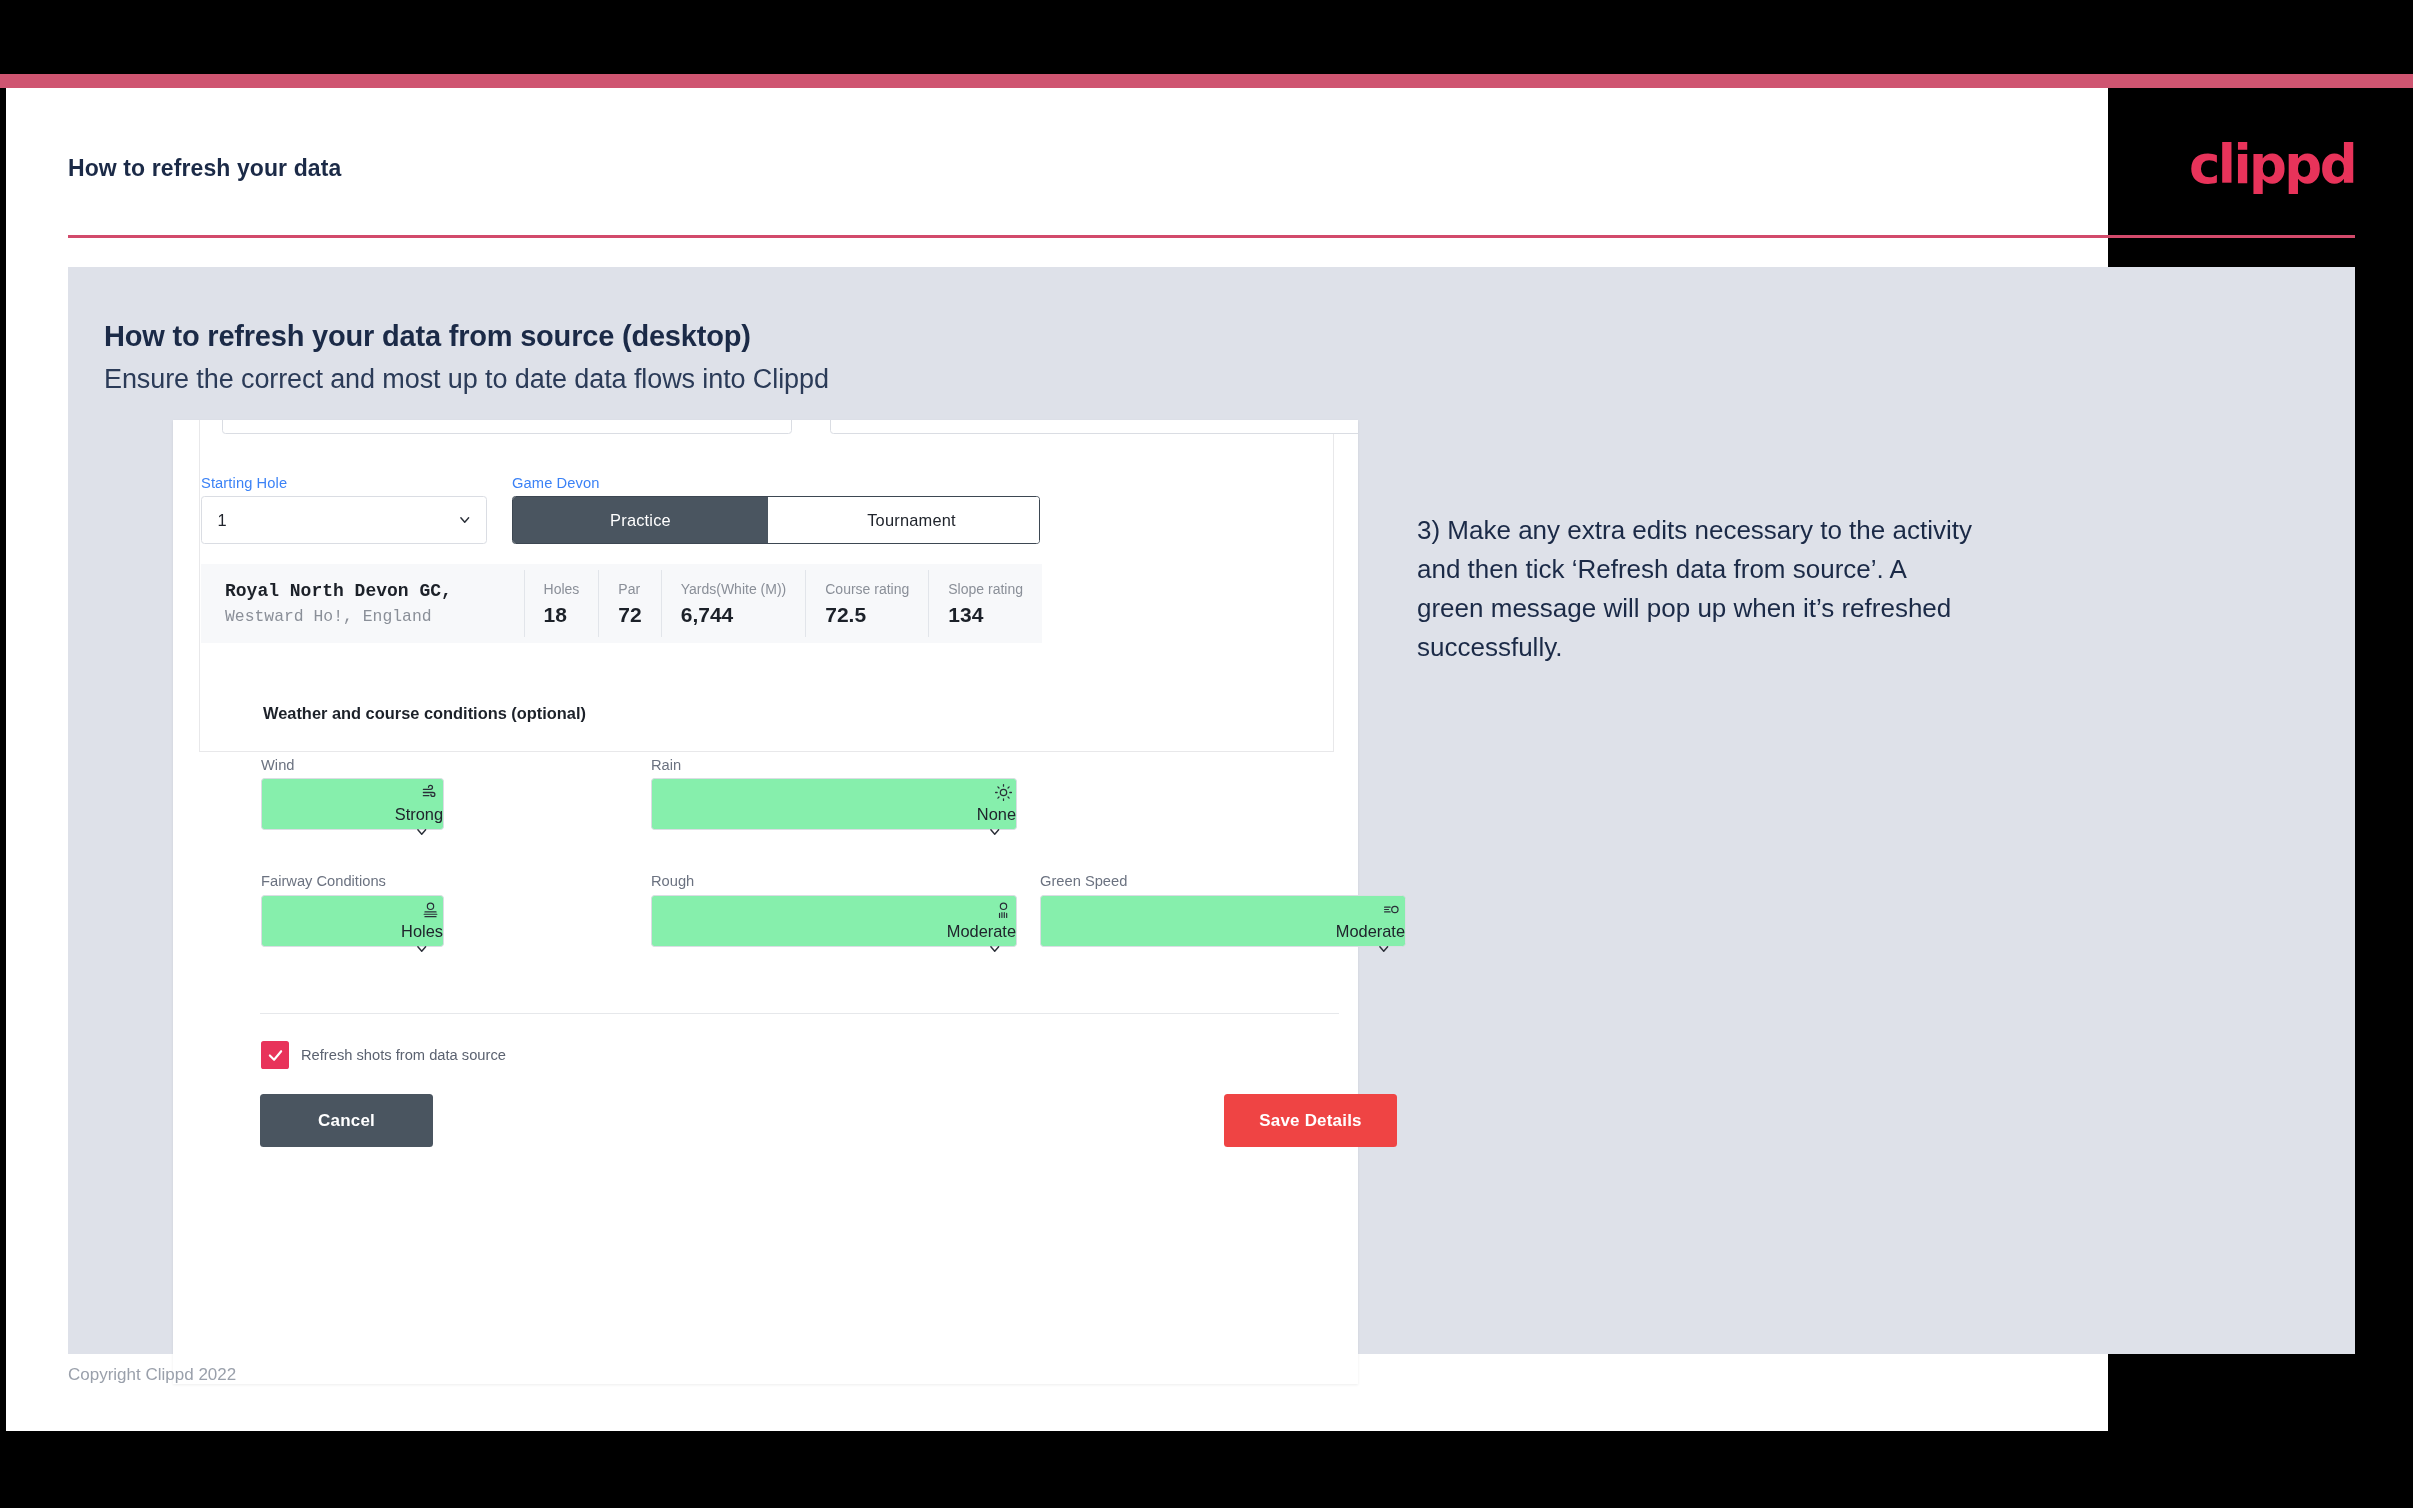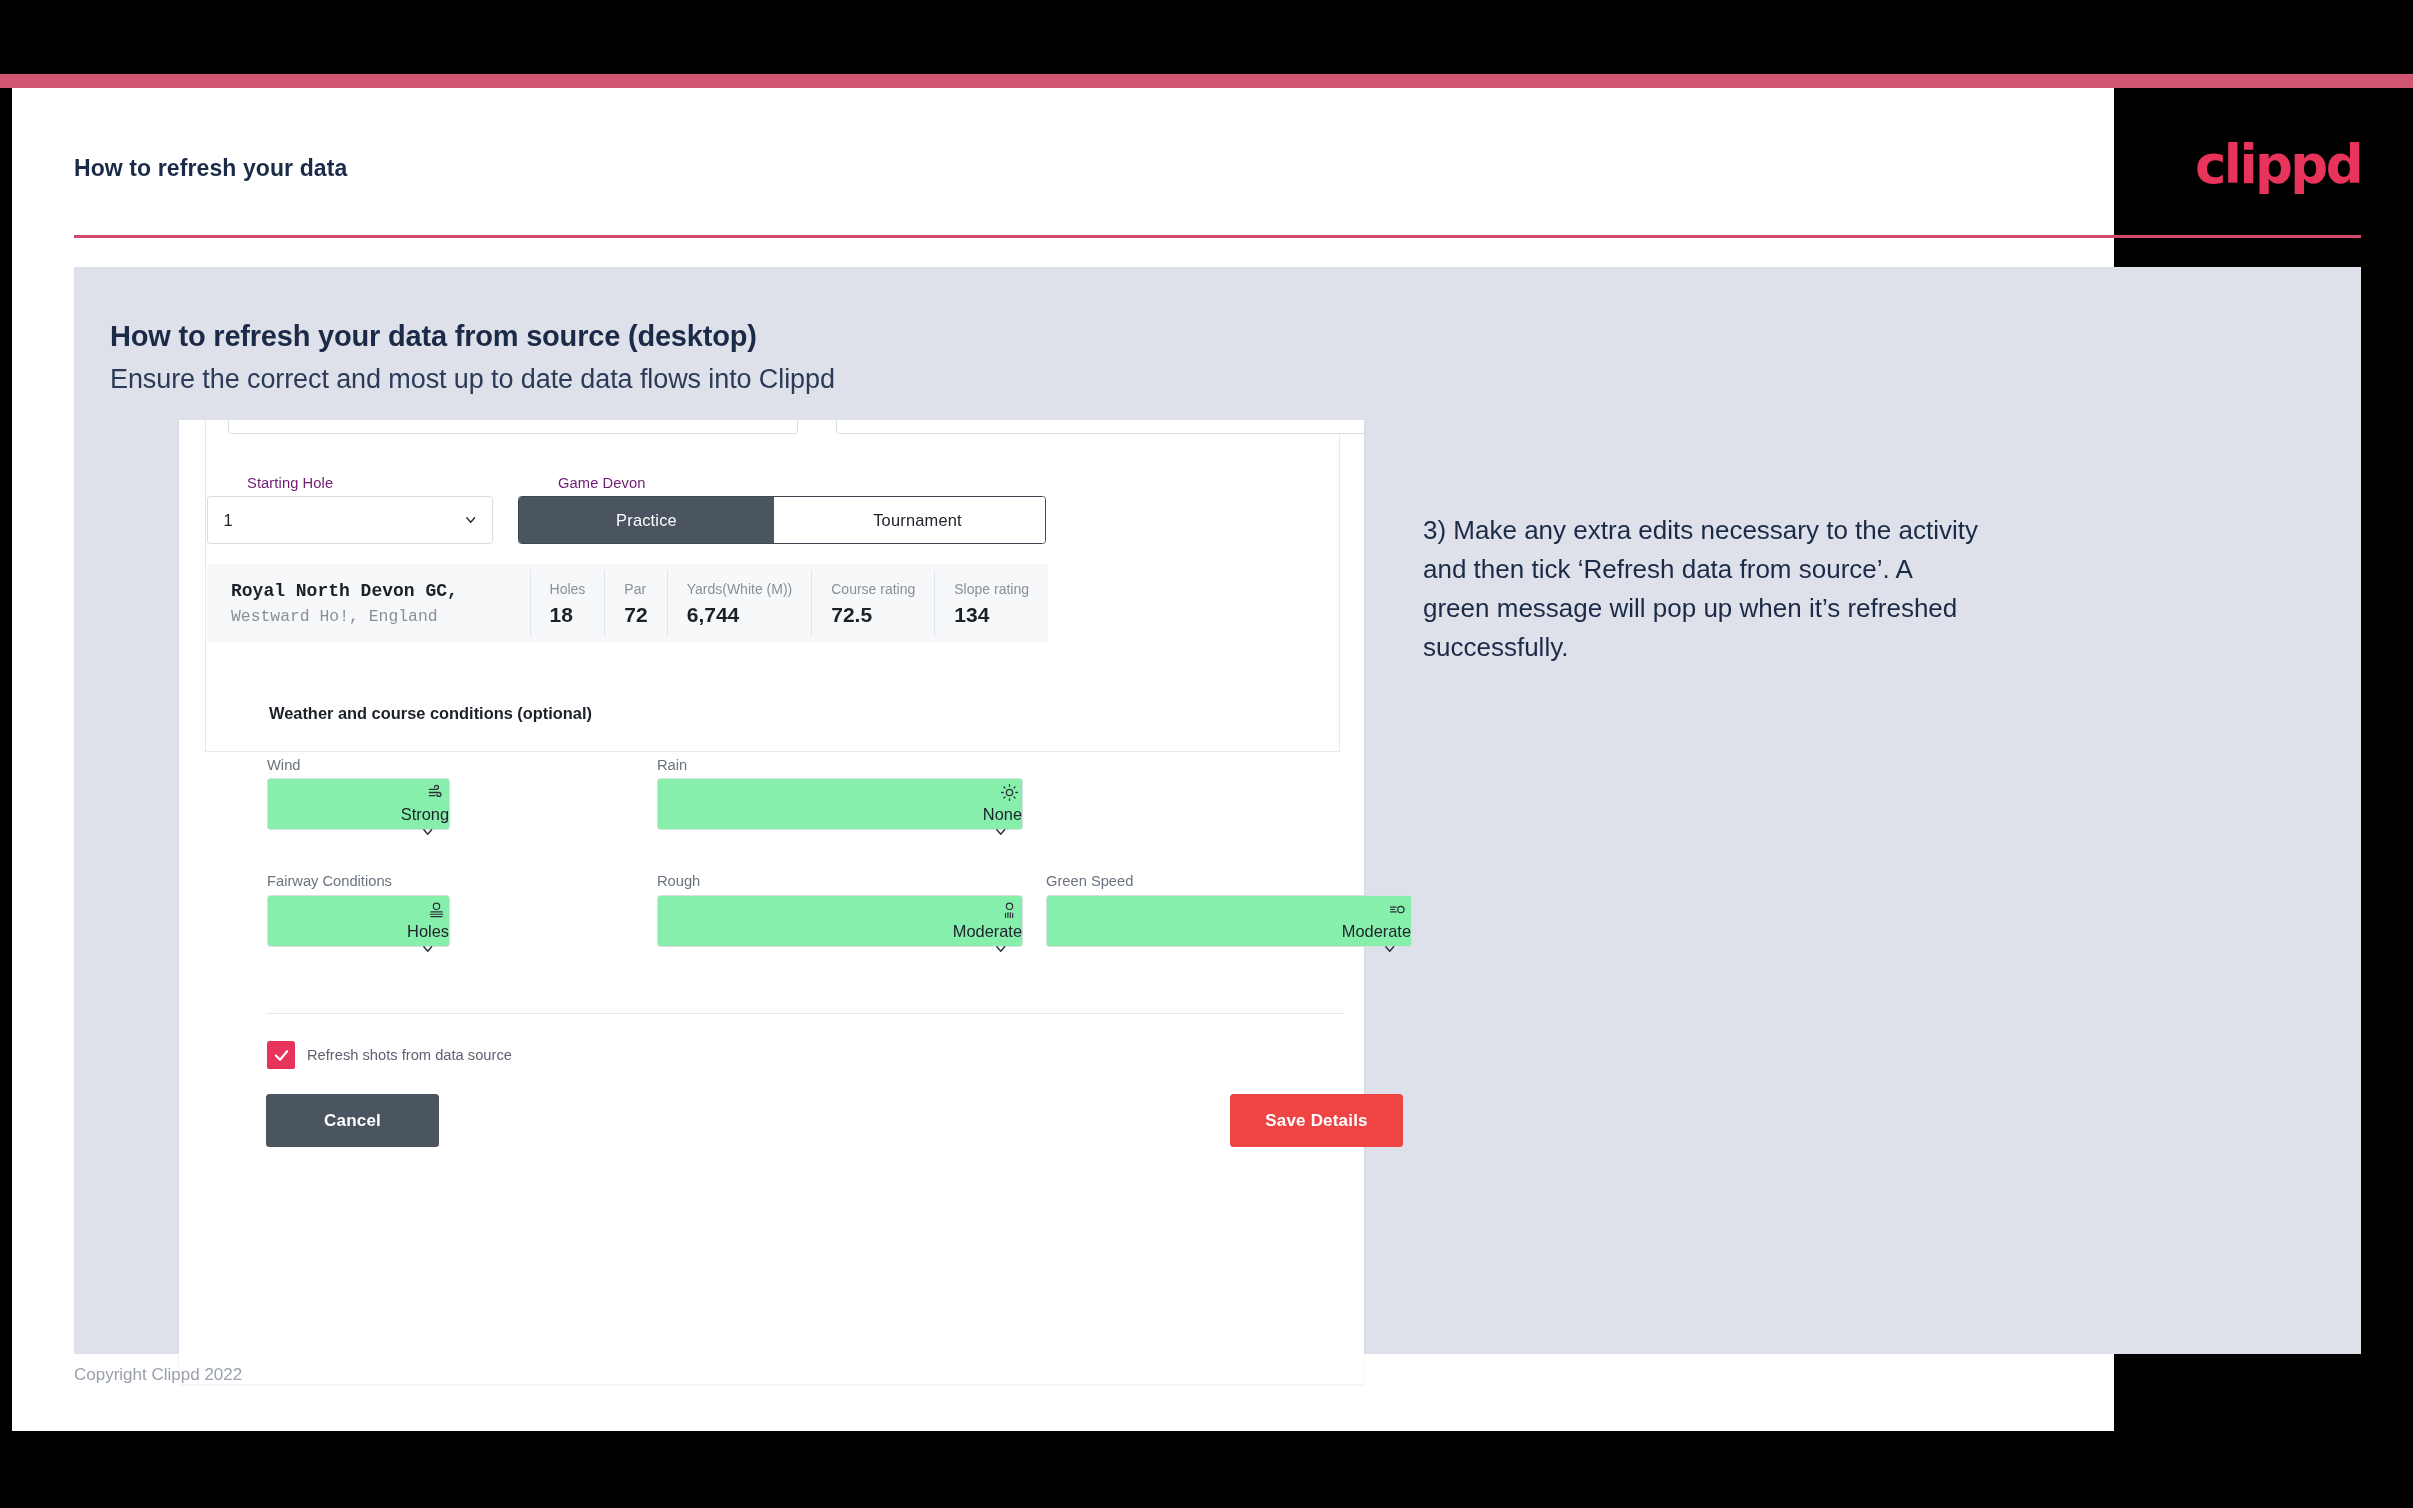--- a/index.html
+++ b/index.html
@@ -20,21 +20,21 @@
     background: #000000;
   }
   .pink-stripe {
     position: absolute;
     left: 0; top: 74px;
     width: 2413px; height: 14px;
     background: #cf5571;
   }
   .slide {
     position: absolute;
-    left: 12px; top: 88px;
+    left: 6px; top: 88px;
     width: 2102px; height: 1343px;
     background: #ffffff;
   }
 
   
   .slide-header {
     position: absolute;
     left: 62px; top: 43px;
     width: 2287px; height: 104px;
   }
@@ -128,23 +128,22 @@
     border: 0.9px solid #dadde3;
     border-radius: 3.5px;
     background: #ffffff;
   }
   .clip-input.left  { left: 22.4px;  width: 570px; }
   .clip-input.right { left: 630px; width: 570px; }
 
   .field-label {
     position: absolute;
     font-size: 14.7px;
-    color: #701a75;
+    color: #3b82f6;
     letter-spacing: 0.1px;
-    margin-left: 40px;
   }
 
   
   .select-box {
     position: absolute;
     border: 0.9px solid #dadde3;
     border-radius: 3.5px;
     background: #ffffff;
     display: flex;
     align-items: center;

